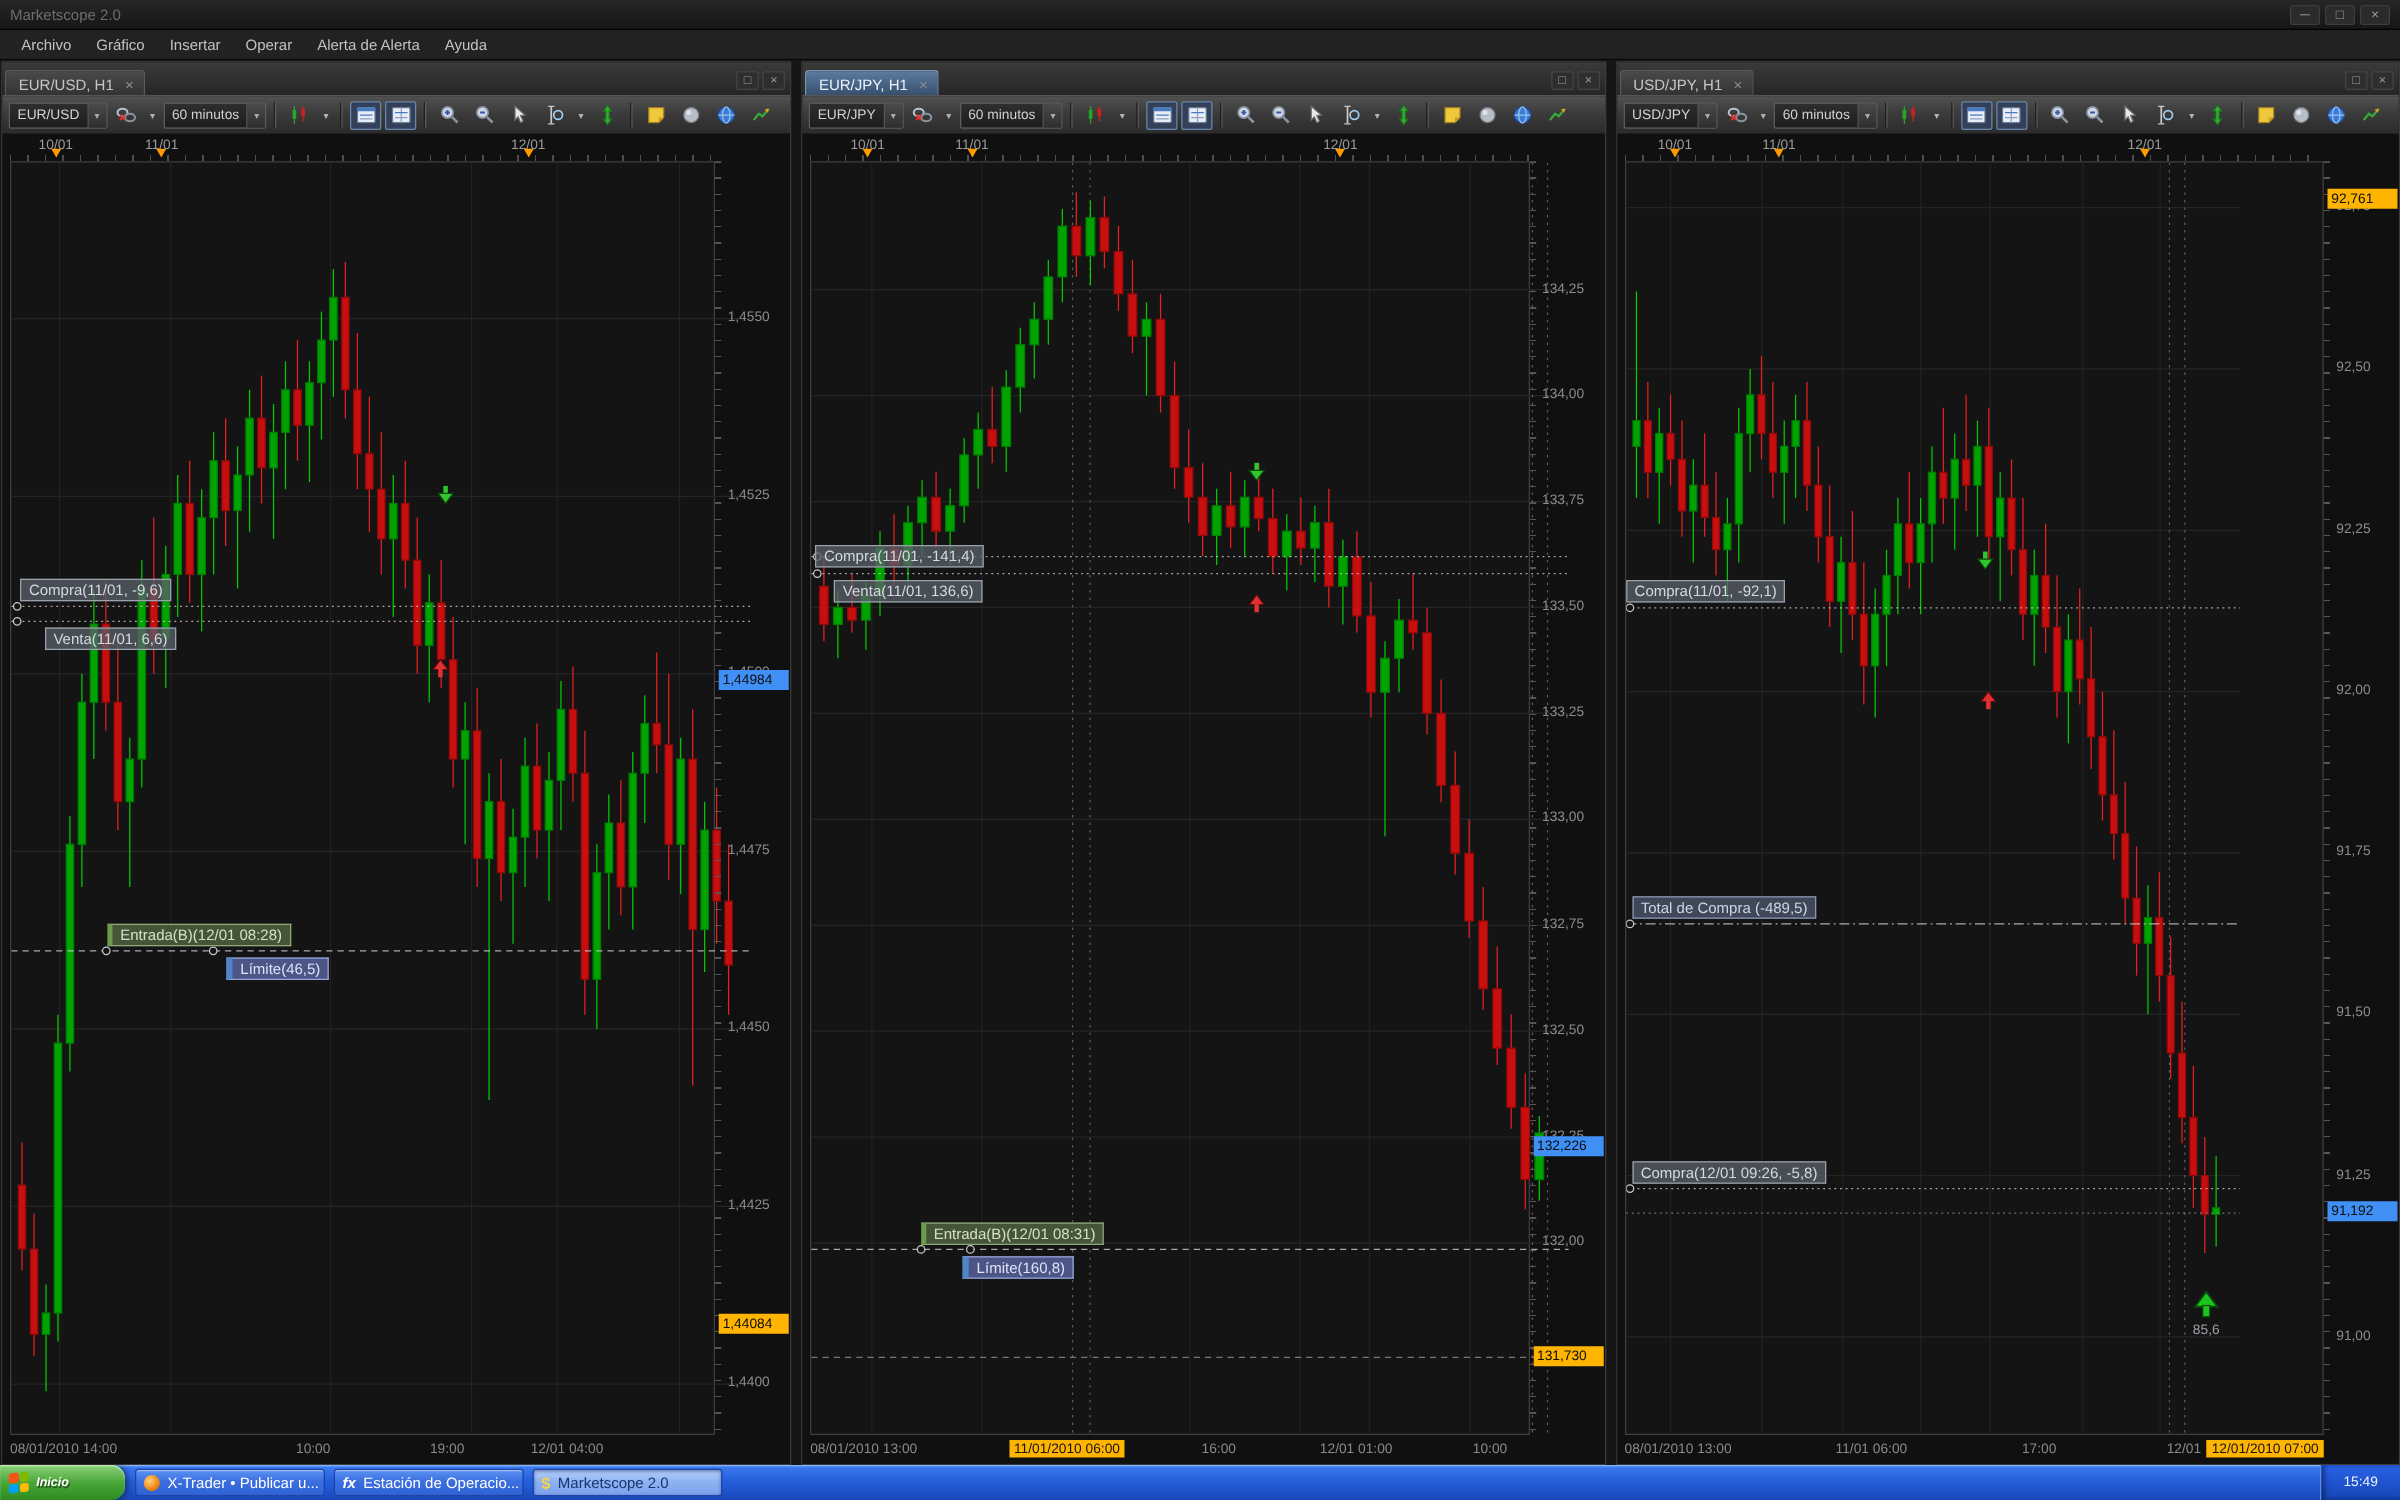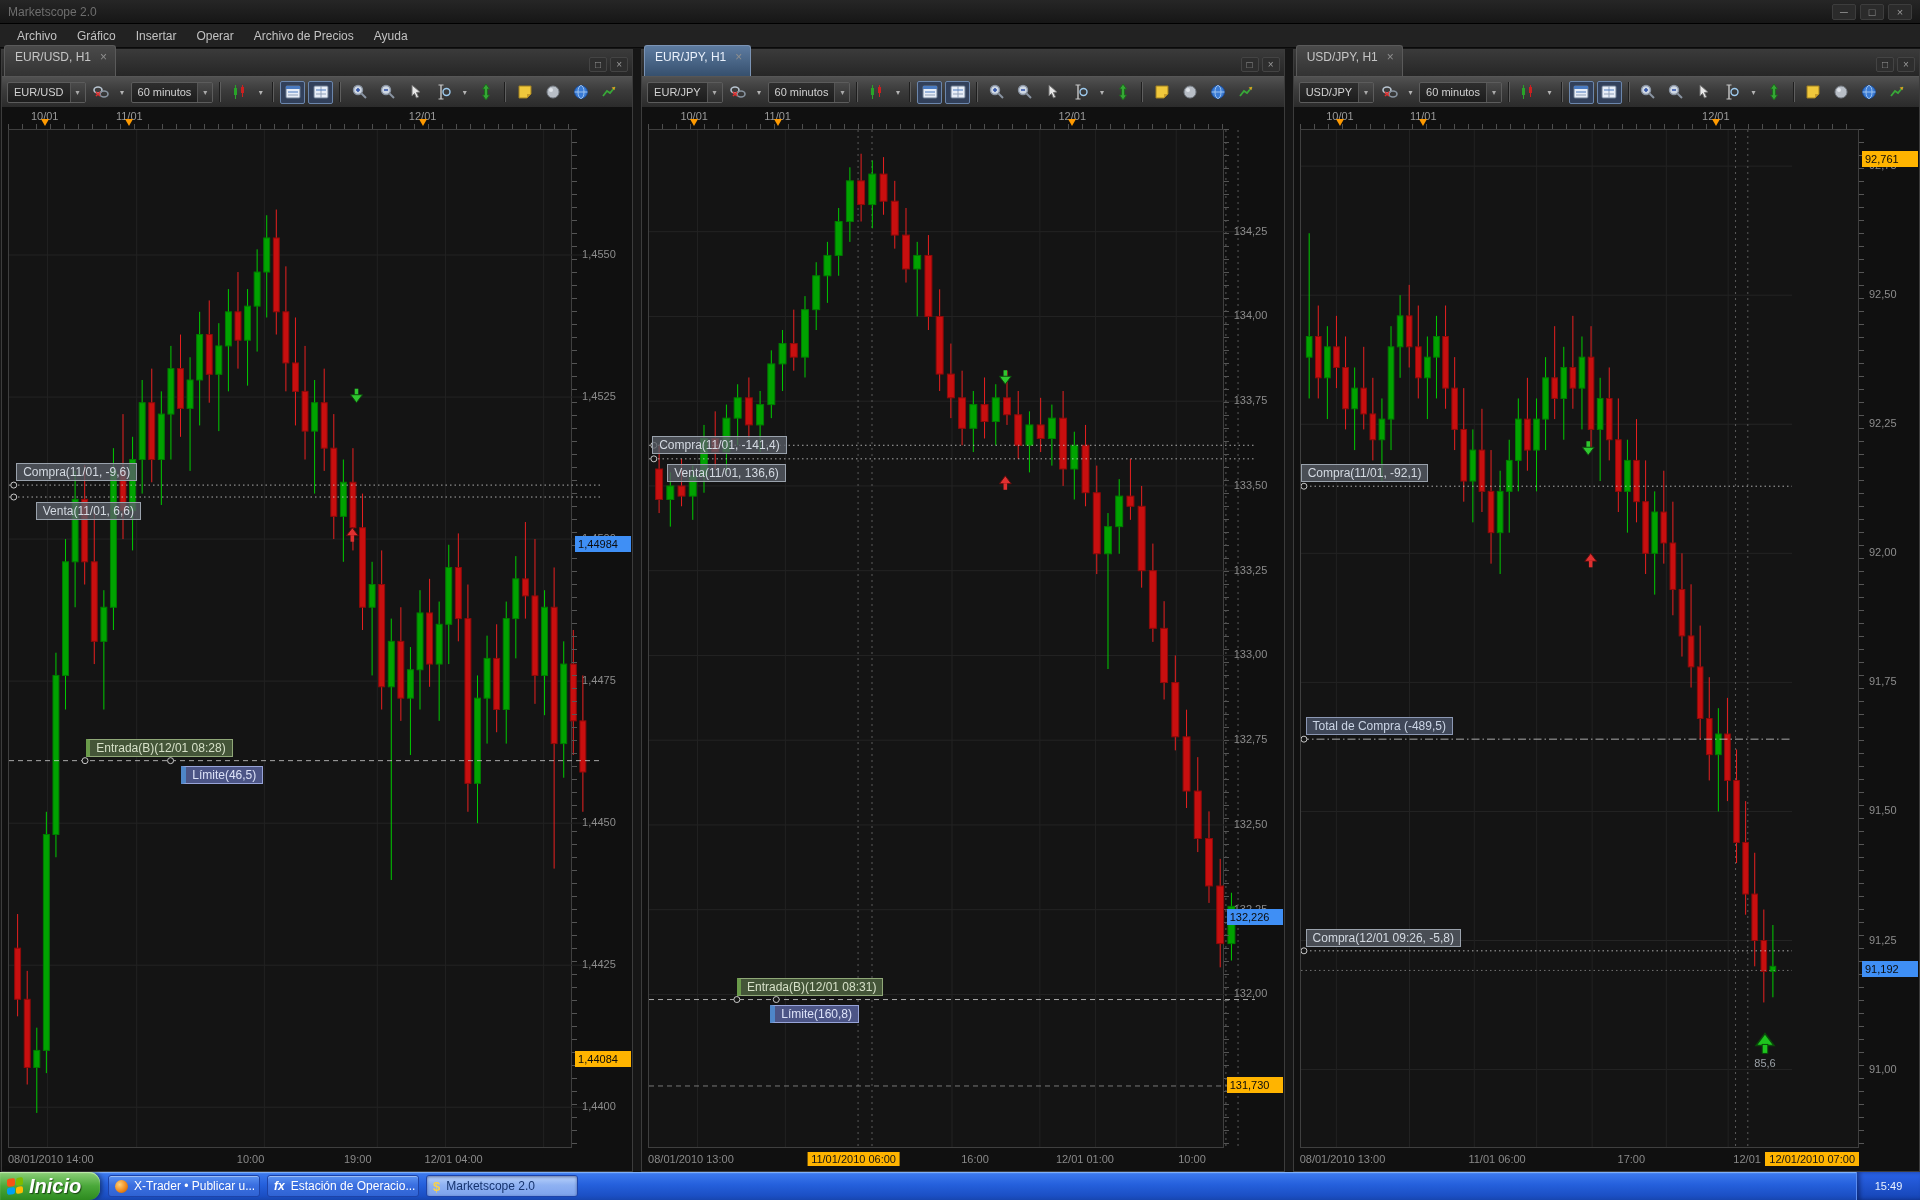--- a/index.html
+++ b/index.html
@@ -18,21 +18,21 @@
     padding:0 8px; border-bottom:1px solid #0a0a0a; flex:0 0 24px; }
   .menuitem { color:#c2c2c2; font-size:12px; padding:3px 9px; }
 
   
   .workspace { flex:0 0 1124px; height:1124px; display:flex; gap:8px; background:#161616; padding:1px 0 0 1px; }
   .panel { height:100%; background:#121212; border:1px solid #3c3c3c; display:flex; flex-direction:column; }
   .panel.p0 { width:664px; } .panel.p1 { width:676px; } .panel.p2 { width:659px; }
 
   .tabbar { height:27px; flex:0 0 27px; background:linear-gradient(#3a3a3a,#262626);
     display:flex; align-items:flex-end; padding:3px 4px 0 2px; border-bottom:1px solid #565656; }
-  .tab { display:flex; align-items:center; gap:9px; padding:4px 8px 12px 10px; font-size:12px;
+  .tab { display:flex; align-items:center; gap:9px; padding:4px 8px 1px 10px; font-size:12px;
     color:#c6c6c6; background:linear-gradient(#4a4a4a,#333); border:1px solid #5a5a5a;
     border-bottom:none; border-radius:3px 3px 0 0; }
   .tab.active { background:linear-gradient(#5d7ba0,#36506e); color:#eaf1fc; border-color:#7b94b5; }
   .tab-close { color:#8f8f8f; font-size:12px; line-height:1; }
   .panel-controls { margin-left:auto; display:flex; gap:3px; align-self:center; }
   .pbtn { width:18px; height:15px; display:flex; align-items:center; justify-content:center;
     color:#9a9a9a; font-size:10px; background:#2e2e2e; border:1px solid #444; border-radius:2px; }
 
   .toolbar { height:31px; flex:0 0 31px; background:linear-gradient(#515151,#3b3b3b 45%,#2b2b2b);
     display:flex; align-items:center; gap:3px; padding:0 5px; border-bottom:1px solid #101010; }
@@ -78,21 +78,21 @@
   .lbl.gray  { background:rgba(88,94,102,.78); border:1px solid #9aa2ac; color:#d4dae2; }
   .lbl.entry { background:rgba(76,96,62,.85); border:1px solid #90a878; color:#d6e0c8; border-left:4px solid #6a9a4a; }
   .lbl.limit { background:rgba(86,96,154,.85); border:1px solid #98a4d8; color:#dce2f8; border-left:5px solid #4e86c8; }
   .lbl.total { background:rgba(70,80,100,.85); border:1px solid #8c98b4; color:#ccd6e6; }
 
   
   .taskbar { height:28px; flex:0 0 28px; display:flex; align-items:stretch;
     background:linear-gradient(#5b97f8 0%,#3a77ec 8%,#2560dc 45%,#1b4fc4 85%,#1746b0 100%);
     box-shadow:inset 0 1px 0 #7fb0fa; }
   .startbtn { width:100px; display:flex; align-items:center; gap:6px; padding-left:7px; border:none;
-    color:#fff; font-family:"Liberation Sans",sans-serif; font-weight:bold; font-style:italic; font-size:20px;
+    color:#fff; font-family:"Liberation Sans",sans-serif; font-weight:bold; font-style:italic; font-size:10px;
     background:linear-gradient(#8ed07a 0%,#4aa83a 50%,#2d8a1f 100%);
     border-radius:0 11px 11px 0; box-shadow:inset 0 1px 1px #c2ecb0, 2px 0 5px rgba(0,0,0,.45);
     text-shadow:1px 1px 1px rgba(0,0,0,.55); }
   .xplogo { width:16px; height:16px; display:grid; grid-template:1fr 1fr / 1fr 1fr; gap:1px; transform:skewY(-6deg); }
   .xplogo i { border-radius:2px; }
   .xplogo i:nth-child(1){background:#f65314}.xplogo i:nth-child(2){background:#7cbb00}
   .xplogo i:nth-child(3){background:#00a1f1}.xplogo i:nth-child(4){background:#ffbb00}
   .taskbtns { flex:1; display:flex; gap:7px; padding:3px 8px; }
   .taskbtn { width:152px; display:flex; align-items:center; gap:6px; padding:0 6px; border:1px solid #1d43a8;
     border-radius:3px; background:linear-gradient(#5b93f2,#3b6fe0 45%,#2f63d4); color:#fff; font-size:12px;
@@ -119,21 +119,21 @@
       <span class="winbtn">□</span>
       <span class="winbtn">×</span>
     </span>
   </div>
 
   <div class="menubar">
       <div class="menuitem">Archivo</div>
       <div class="menuitem">Gráfico</div>
       <div class="menuitem">Insertar</div>
       <div class="menuitem">Operar</div>
-      <div class="menuitem">Archivo de Precios</div>
+      <div class="menuitem">Alerta de Alerta</div>
       <div class="menuitem">Ayuda</div>
     </div>
 
   <div class="workspace">
 
     <section class="panel p0">
       <div class="tabbar">
         <div class="tab">
           <span>EUR/USD, H1</span>
           <span class="tab-close">×</span>

